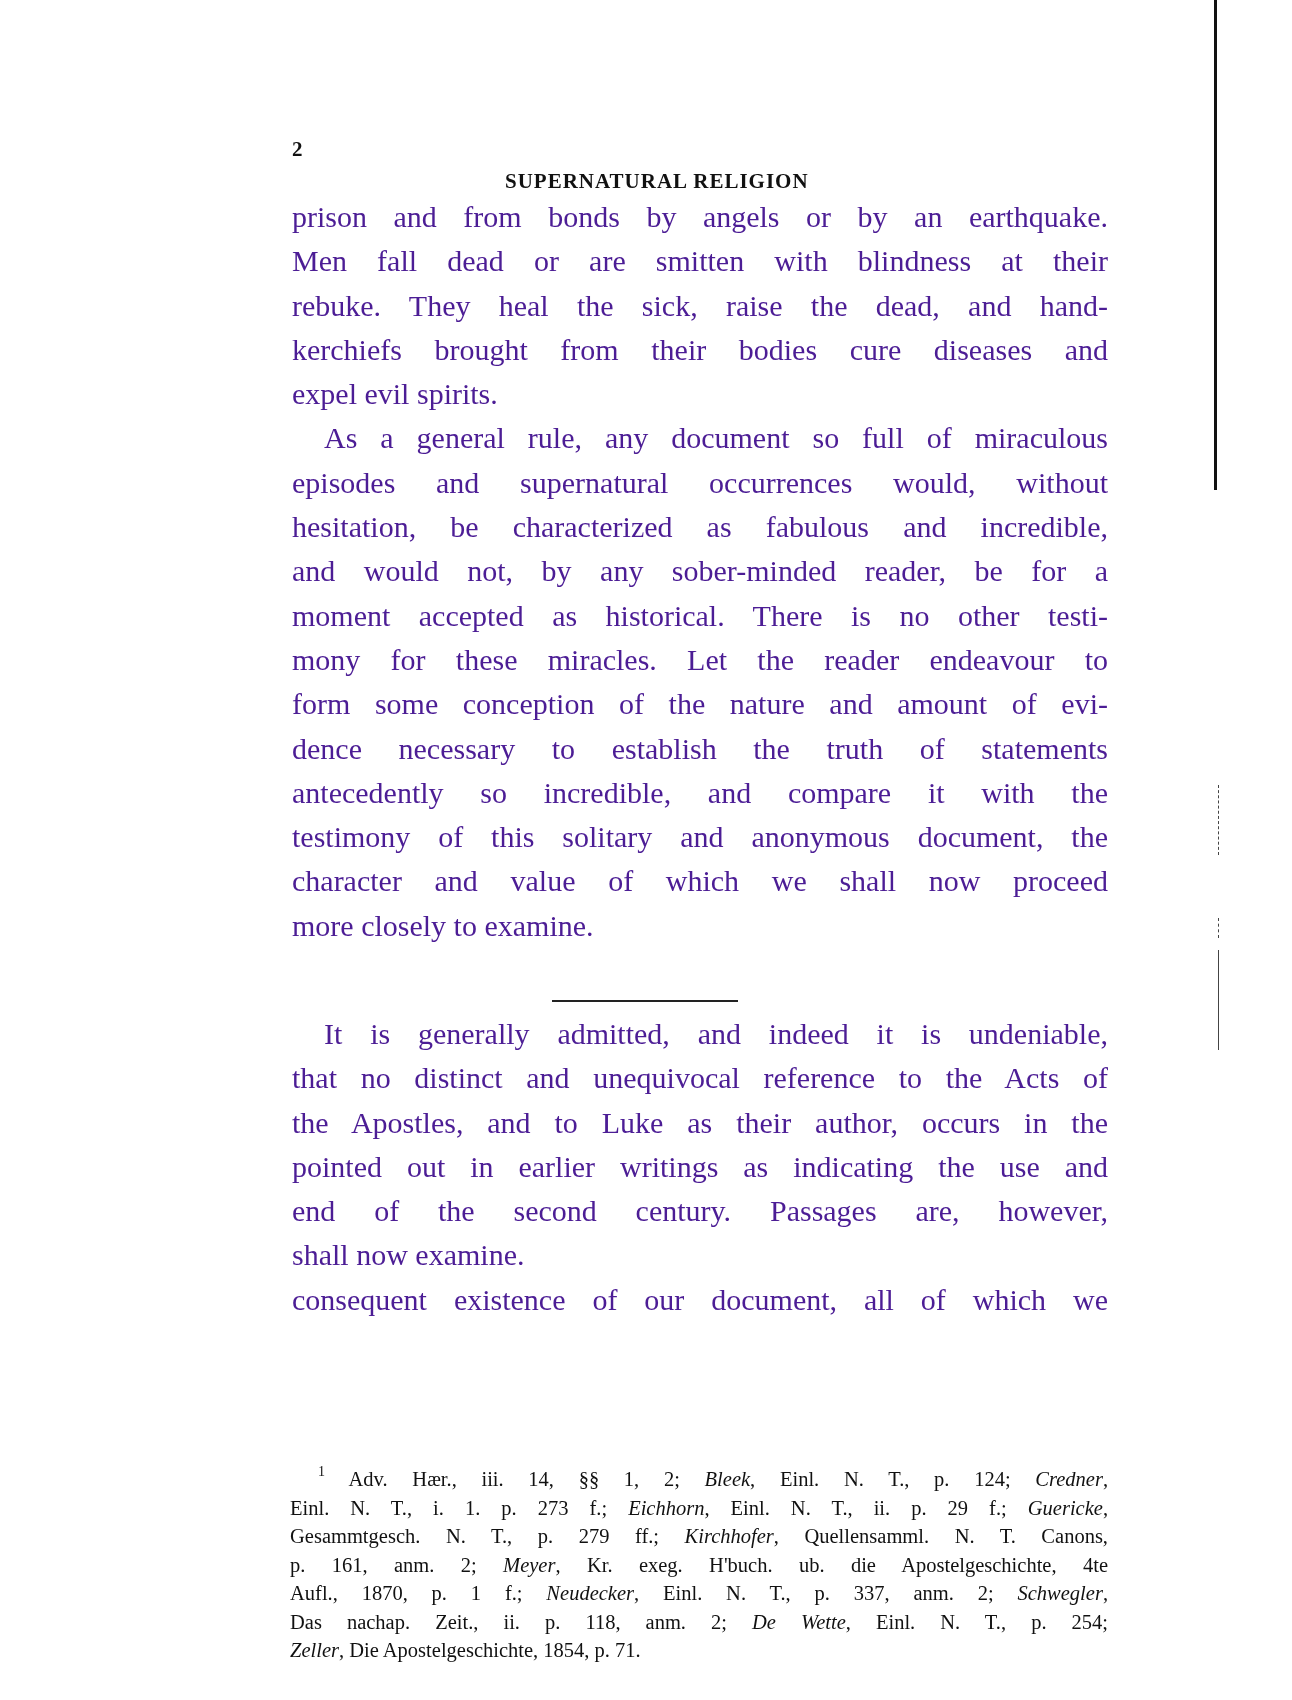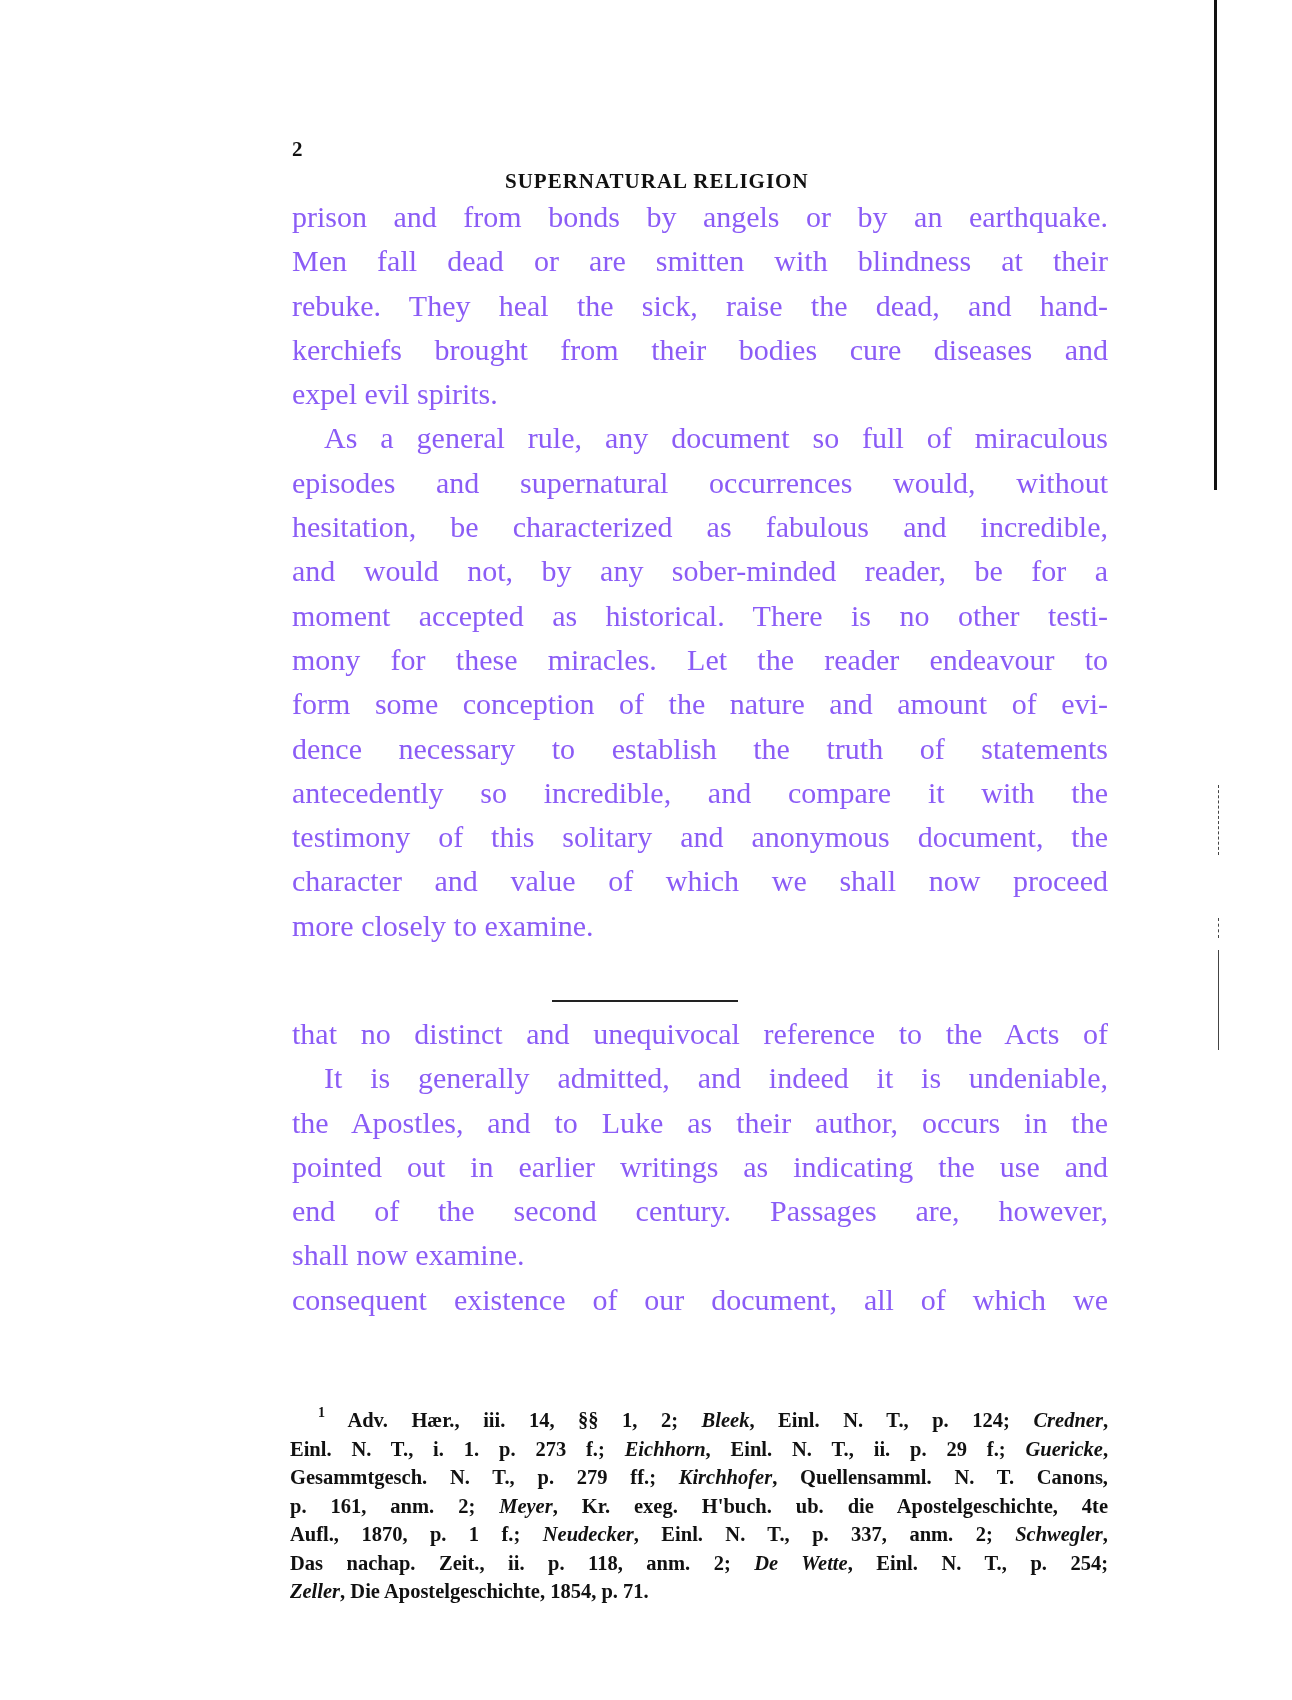--- a/index.html
+++ b/index.html
@@ -61,21 +61,21 @@
       margin-top: 32px;
     }
     .text-block {
       position: absolute;
       left: 292px;
       width: 816px;
       font-family: "Liberation Serif", serif;
       font-size: 30px;
       line-height: 44.3px;
       text-align: justify;
-      color: #8b5cf6;
+      color: #4c1d95;
     }
     .text-block .line {
       display: block;
       white-space: nowrap;
       text-align-last: justify;
       text-align: justify;
       height: 44.3px;
     }
     .text-block .line.last {
       text-align-last: left;
@@ -89,24 +89,24 @@
       position: absolute;
       top: 1000px;
       left: 552px;
       width: 186px;
       height: 2px;
       background: #222;
     }
     .footnotes {
       position: absolute;
       left: 290px;
-      top: 1406px;
+      top: 1465px;
       width: 818px;
       font-family: "Liberation Serif", serif;
-      font-weight: bold;
+      font-weight: normal;
       font-size: 20.5px;
       line-height: 28.5px;
       color: #111;
     }
     .footnotes .line {
       display: block;
       white-space: nowrap;
       text-align: justify;
       text-align-last: justify;
       height: 28.5px;
@@ -152,22 +152,22 @@
     <span class="line">dence necessary to establish the truth of statements</span>
     <span class="line">antecedently so incredible, and compare it with the</span>
     <span class="line">testimony of this solitary and anonymous document, the</span>
     <span class="line">character and value of which we shall now proceed</span>
     <span class="line last">more closely to examine.</span>
   </div>
 
   <div class="section-rule"></div>
 
   <div class="text-block block-2">
+    <span class="line indent">It is generally admitted, and indeed it is undeniable,</span>
     <span class="line">that no distinct and unequivocal reference to the Acts of</span>
-    <span class="line indent">It is generally admitted, and indeed it is undeniable,</span>
     <span class="line">the Apostles, and to Luke as their author, occurs in the</span>
     <span class="line">pointed out in earlier writings as indicating the use and</span>
     <span class="line">end of the second century. Passages are, however,</span>
     <span class="line last">shall now examine.</span>
     <span class="line">consequent existence of our document, all of which we</span>
   </div>
 
   <div class="footnotes" id="footnotes">
       <span class="line indent"><sup class="fn">1</sup> <span>Adv. Hær., iii. 14, §§ 1, 2; </span><i>Bleek</i><span>, Einl. N. T., p. 124; </span><i>Credner</i><span>,</span></span>
       <span class="line"><span>Einl. N. T., i. 1. p. 273 f.; </span><i>Eichhorn</i><span>, Einl. N. T., ii. p. 29 f.; </span><i>Guericke</i><span>,</span></span>

